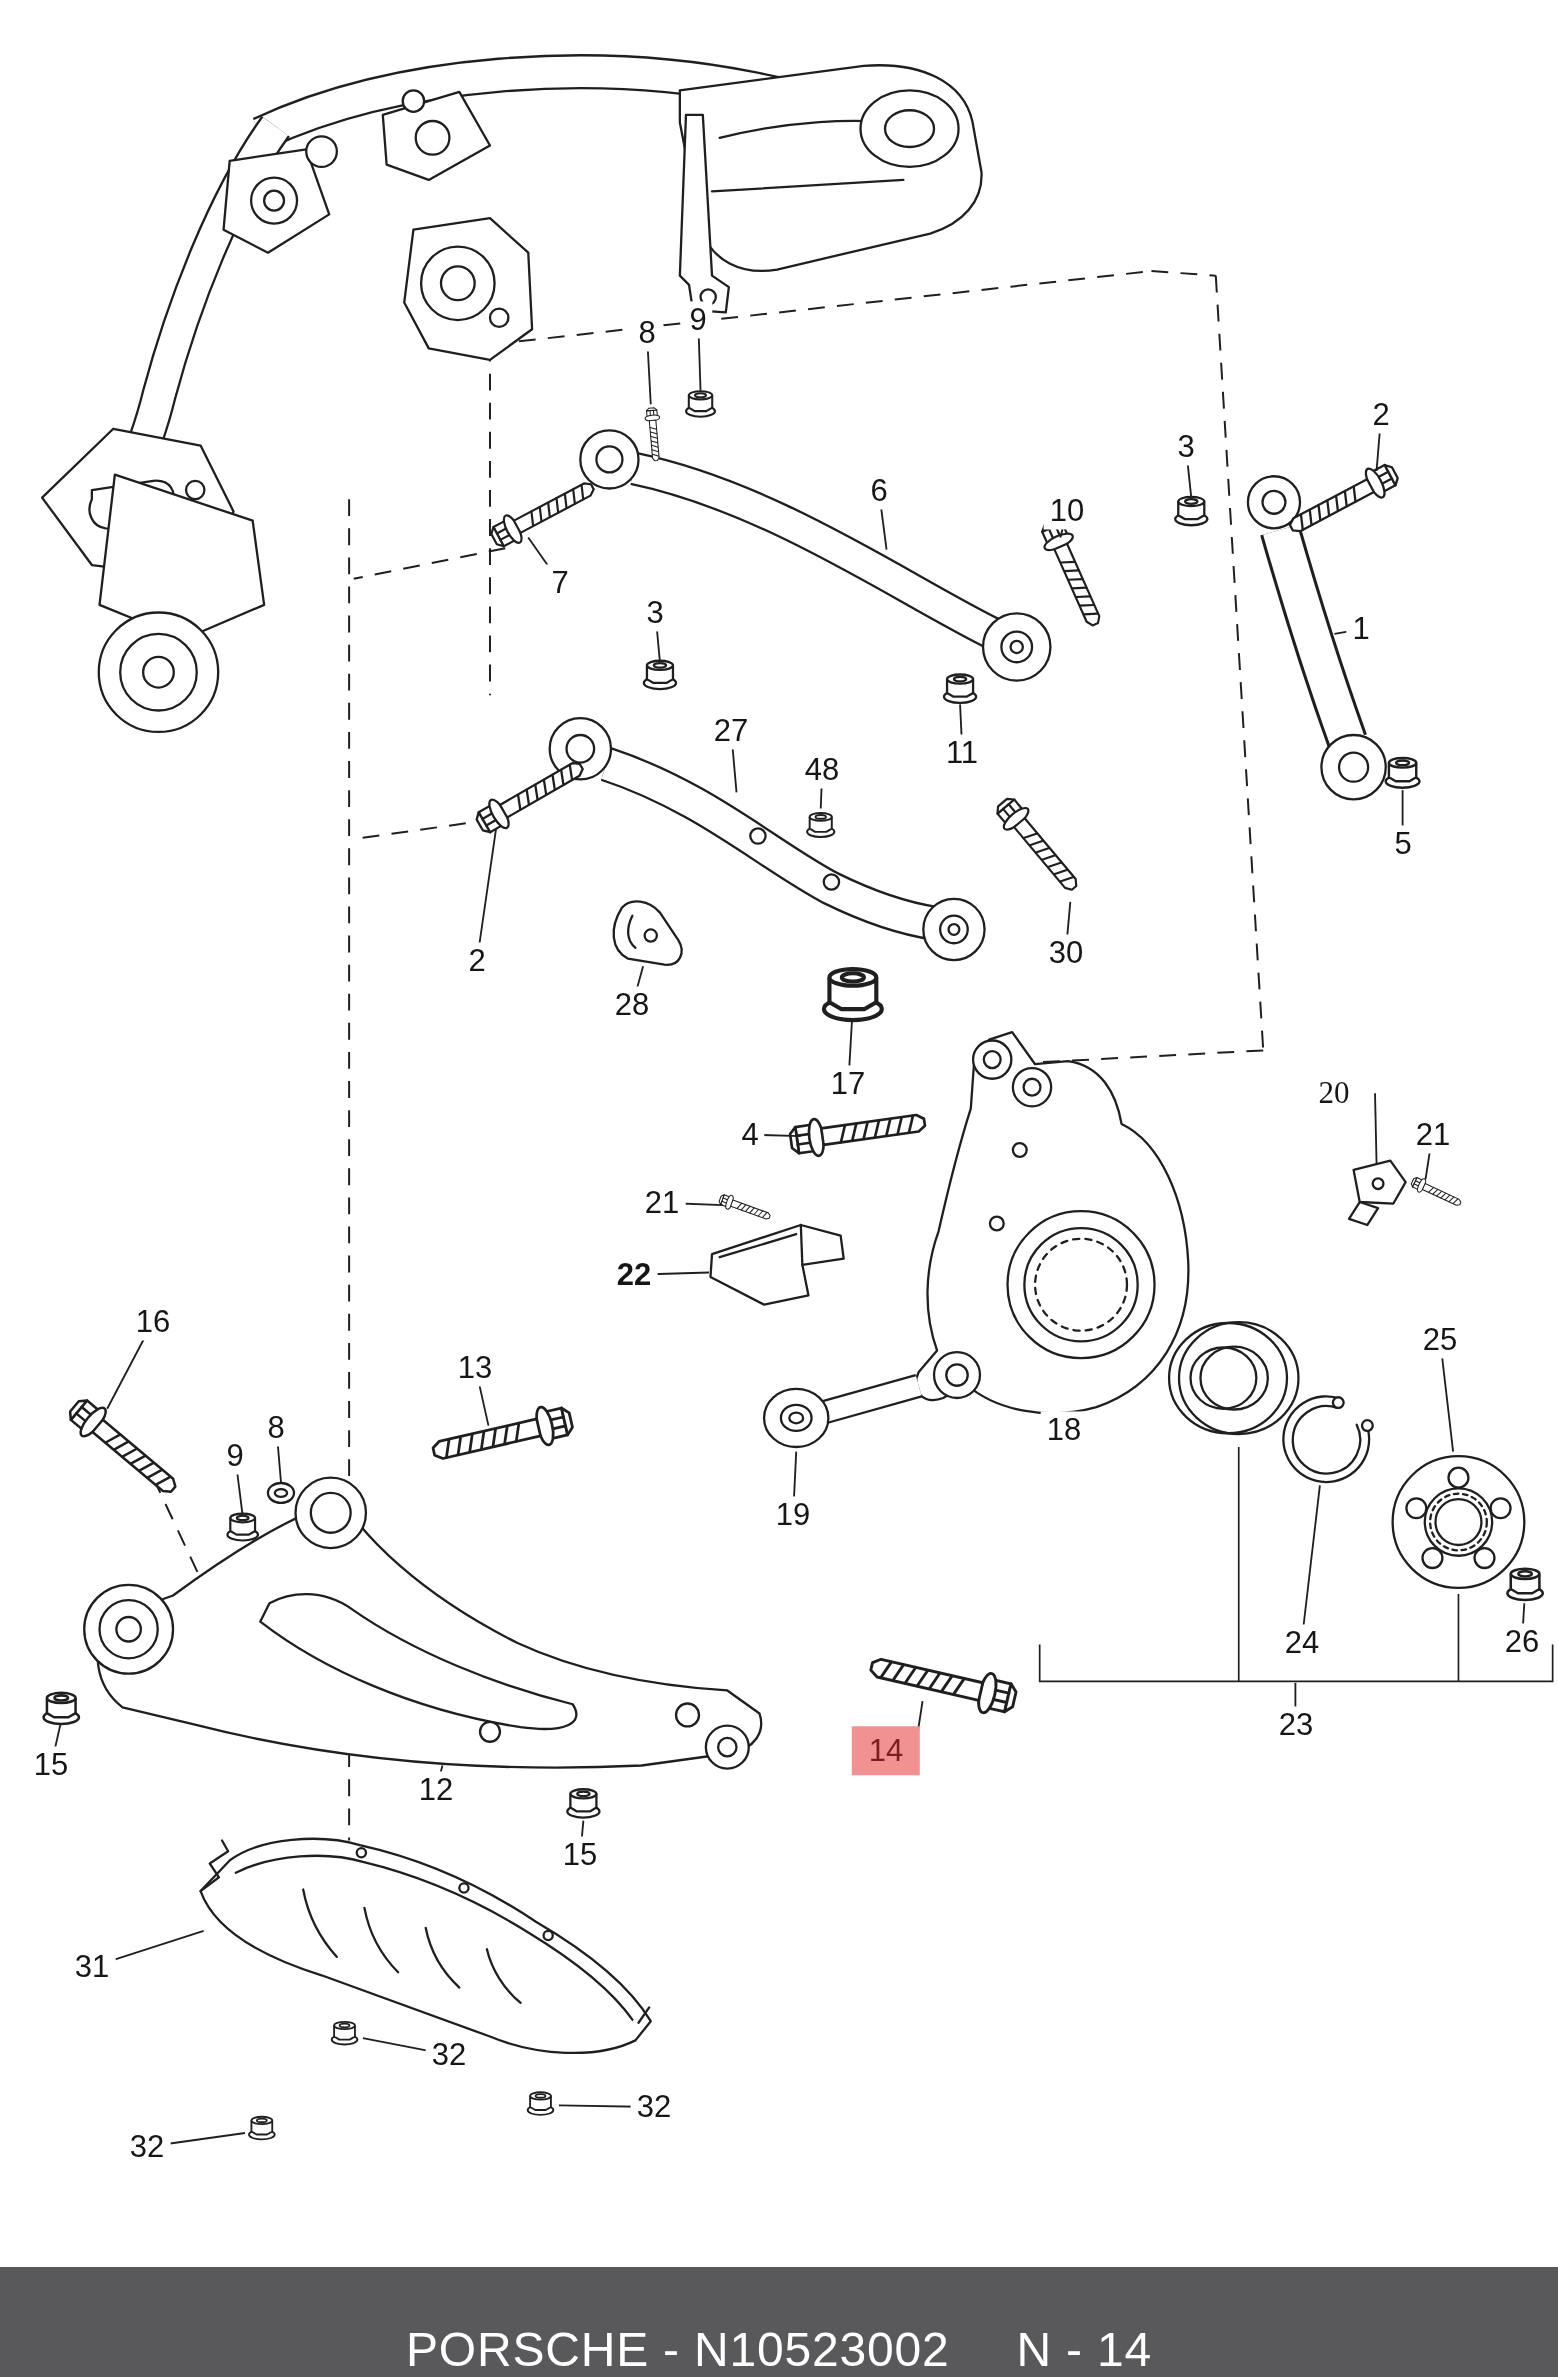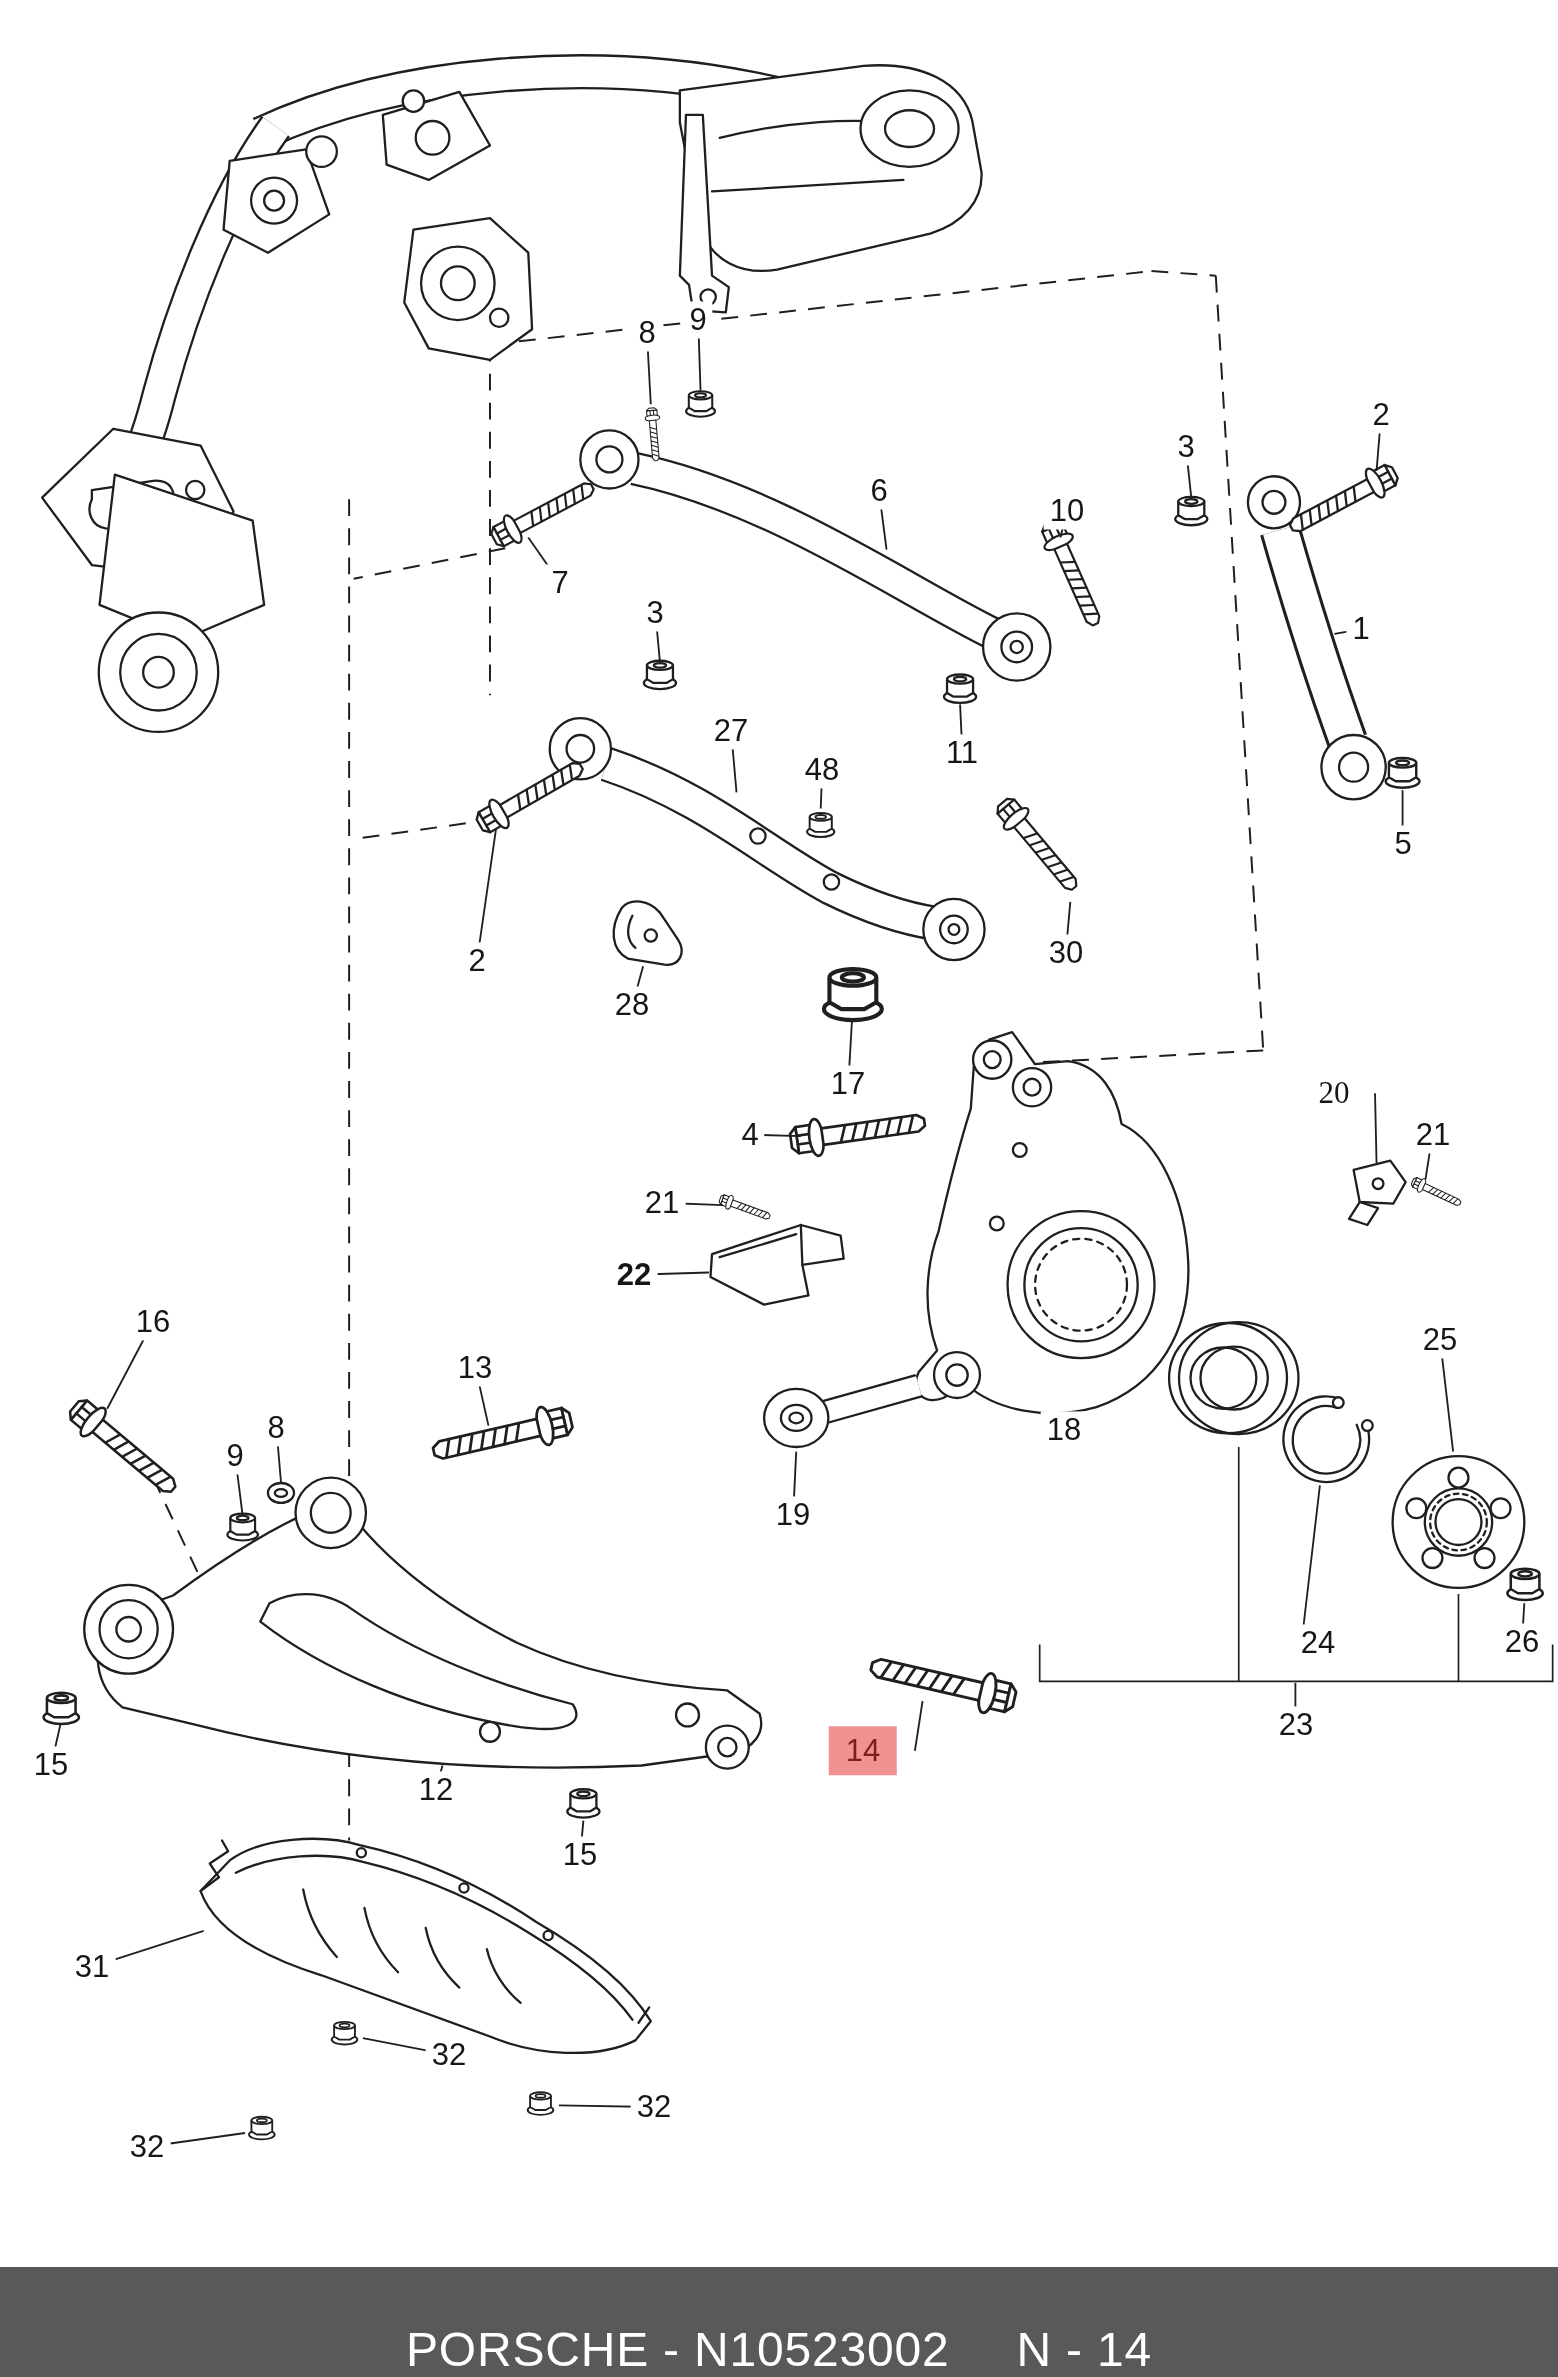--- a/index.html
+++ b/index.html
@@ -421,27 +421,27 @@
         <div class="callout" style="left: 1433px; top: 1135px;">21</div>
         <div class="callout" style="left: 662px; top: 1203px;">21</div>
         <div class="callout" style="left: 634px; top: 1275px; font-weight: bold;">22</div>
         <div class="callout" style="left: 1064px; top: 1430px;">18</div>
         <div class="callout" style="left: 793px; top: 1515px;">19</div>
         <div class="callout" style="left: 153px; top: 1322px;">16</div>
         <div class="callout" style="left: 475px; top: 1368px;">13</div>
         <div class="callout" style="left: 235px; top: 1456px;">9</div>
         <div class="callout" style="left: 276px; top: 1428px;">8</div>
         <div class="callout" style="left: 1440px; top: 1340px;">25</div>
-        <div class="callout" style="left: 1302px; top: 1643px; margin-left: 16px;">24</div>
+        <div class="callout" style="left: 1302px; top: 1643px;">24</div>
         <div class="callout" style="left: 1522px; top: 1642px;">26</div>
         <div class="callout" style="left: 1296px; top: 1725px;">23</div>
         <div class="callout" style="left: 51px; top: 1765px;">15</div>
         <div class="callout" style="left: 436px; top: 1790px;">12</div>
         <div class="callout" style="left: 580px; top: 1855px;">15</div>
-        <div class="callout hl" style="left: 863px; top: 1751px; text-align: right;">14</div>
+        <div class="callout hl" style="left: 886px; top: 1751px; text-align: right;">14</div>
         <div class="callout" style="left: 92px; top: 1967px;">31</div>
         <div class="callout" style="left: 449px; top: 2055px;">32</div>
         <div class="callout" style="left: 654px; top: 2107px;">32</div>
         <div class="callout" style="left: 147px; top: 2147px;">32</div>
       </div>
   </div>
 
   <footer>
     <span>PORSCHE - N10523002</span>
     <span>N - 14</span>

